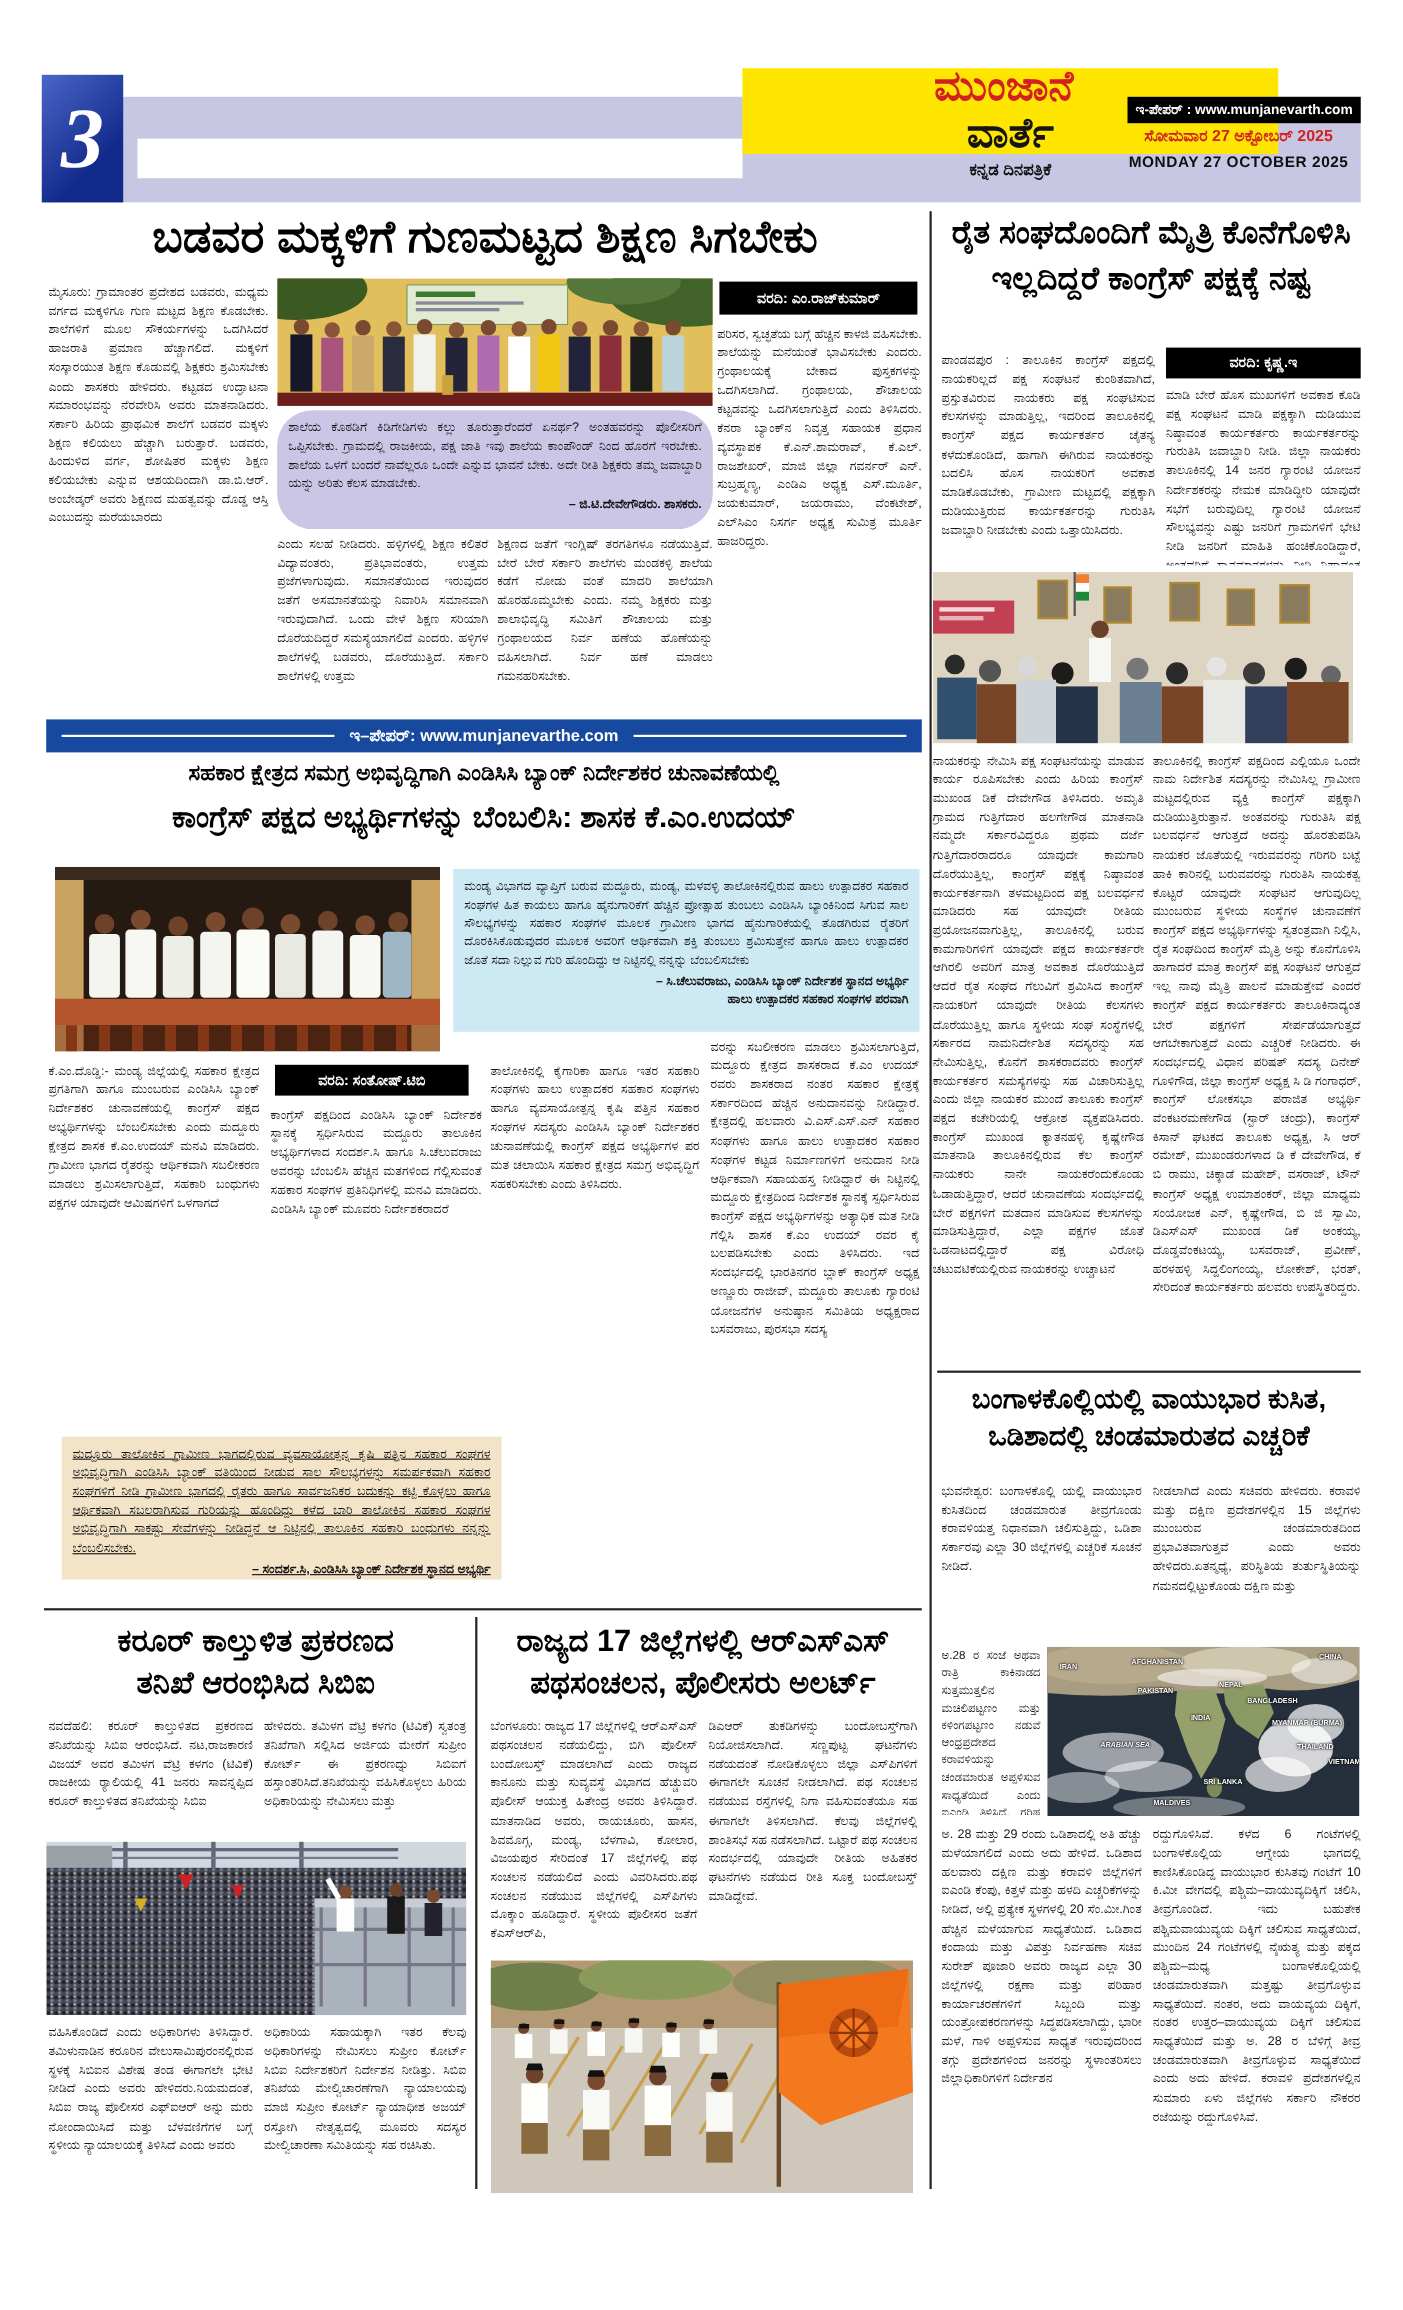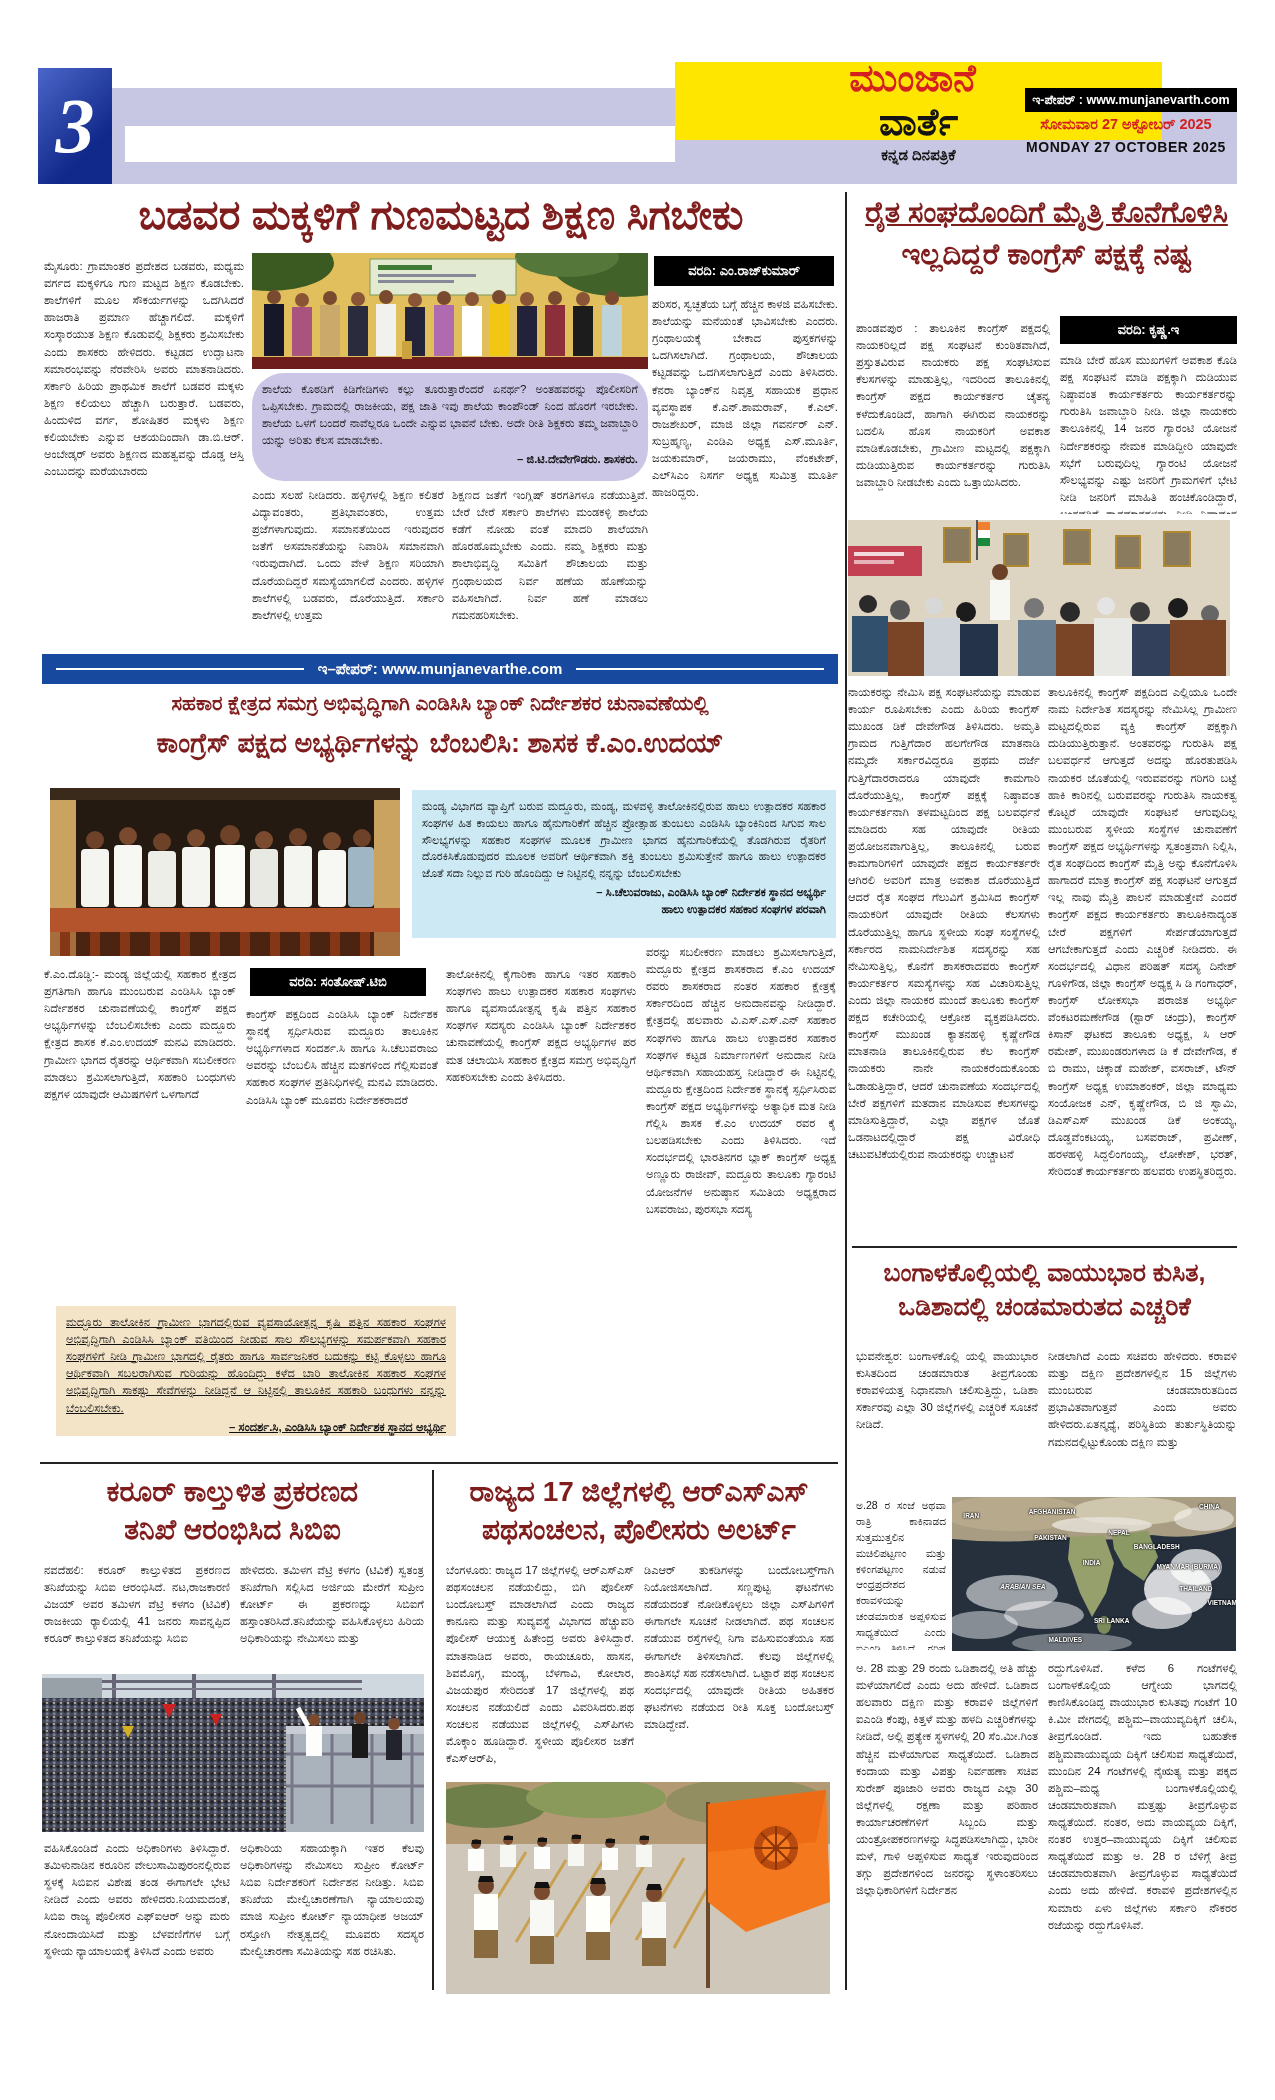--- a/index.html
+++ b/index.html
@@ -19,21 +19,21 @@
   .masthead .blk{color:#141414;}
   .tagline{position:absolute;left:675px;top:146px;width:487px;text-align:center;
            font-weight:bold;font-size:15px;color:#101010;}
   .epaper{position:absolute;left:1025px;top:88px;width:212px;height:24px;background:#000;
           color:#fff;font-size:12.5px;font-weight:bold;display:flex;align-items:center;justify-content:center;}
   .kdate{position:absolute;left:1015px;top:116px;width:222px;text-align:center;
          color:#d42020;font-weight:bold;font-size:14.5px;}
   .edate{position:absolute;left:1015px;top:139px;width:222px;text-align:center;
          color:#101010;font-weight:bold;font-size:14px;letter-spacing:.5px;}
   
-  .headline{position:absolute;font-weight:bold;color:#7f1d1d;text-align:center;line-height:1.15;}
+  .headline{position:absolute;font-weight:bold;color:#000000;text-align:center;line-height:1.15;}
   .col{position:absolute;font-size:11.4px;line-height:1.5;text-align:justify;overflow:hidden;color:#141414;}
   .byline{position:absolute;background:#000;color:#fff;font-weight:bold;font-size:13px;
           display:flex;align-items:center;justify-content:center;}
   .vrule{position:absolute;width:1.5px;background:#222;}
   .hrule{position:absolute;height:1.6px;background:#222;}
   .qbox{position:absolute;padding:8px 10px;font-size:11.4px;line-height:1.5;text-align:justify;overflow:hidden;}
   .qattr{text-align:right;font-weight:bold;margin-top:2px;}
   .lav{background:#cbc6e6;}
   .blu{background:#cde9f4;}
   .crm{background:#f3e4c8;text-decoration:underline;}
@@ -120,21 +120,21 @@
 
   <div class="byline" style="left:654px;top:256px;width:180px;height:30px;">ವರದಿ: ಎಂ.ರಾಜ್‌ಕುಮಾರ್</div>
 
   <div class="col" style="left:652px;top:296px;width:186px;height:354px;">ಪರಿಸರ, ಸ್ವಚ್ಛತೆಯ ಬಗ್ಗೆ ಹೆಚ್ಚಿನ ಕಾಳಜಿ ವಹಿಸಬೇಕು. ಶಾಲೆಯನ್ನು ಮನೆಯಂತೆ ಭಾವಿಸಬೇಕು ಎಂದರು. ಗ್ರಂಥಾಲಯಕ್ಕೆ ಬೇಕಾದ ಪುಸ್ತಕಗಳನ್ನು ಒದಗಿಸಲಾಗಿದೆ. ಗ್ರಂಥಾಲಯ, ಶೌಚಾಲಯ ಕಟ್ಟಡವನ್ನು ಒದಗಿಸಲಾಗುತ್ತಿದೆ ಎಂದು ತಿಳಿಸಿದರು. ಕೆನರಾ ಬ್ಯಾಂಕ್‌ನ ನಿವೃತ್ತ ಸಹಾಯಕ ಪ್ರಧಾನ ವ್ಯವಸ್ಥಾಪಕ ಕೆ.ಎನ್.ಶಾಮರಾವ್, ಕೆ.ಎಲ್. ರಾಜಶೇಖರ್, ಮಾಜಿ ಜಿಲ್ಲಾ ಗವರ್ನರ್ ಎನ್. ಸುಬ್ರಹ್ಮಣ್ಯ, ಎಂಡಿಎ ಅಧ್ಯಕ್ಷ ಎಸ್.ಮೂರ್ತಿ, ಜಯಕುಮಾರ್, ಜಯರಾಮು, ವೆಂಕಟೇಶ್, ಎಲ್‌ಸಿಎಂ ನಿಸರ್ಗ ಅಧ್ಯಕ್ಷ ಸುಮಿತ್ರ ಮೂರ್ತಿ ಹಾಜರಿದ್ದರು.</div>
 
   <div class="col" style="left:252px;top:487px;width:192px;height:163px;">ಎಂದು ಸಲಹೆ ನೀಡಿದರು. ಹಳ್ಳಿಗಳಲ್ಲಿ ಶಿಕ್ಷಣ ಕಲಿತರೆ ವಿದ್ಯಾವಂತರು, ಪ್ರತಿಭಾವಂತರು, ಉತ್ತಮ ಪ್ರಜೆಗಳಾಗುವುದು. ಸಮಾನತೆಯಿಂದ ಇರುವುದರ ಜತೆಗೆ ಅಸಮಾನತೆಯನ್ನು ನಿವಾರಿಸಿ ಸಮಾನವಾಗಿ ಇರುವುದಾಗಿದೆ. ಒಂದು ವೇಳೆ ಶಿಕ್ಷಣ ಸರಿಯಾಗಿ ದೊರೆಯದಿದ್ದರೆ ಸಮಸ್ಯೆಯಾಗಲಿದೆ ಎಂದರು. ಹಳ್ಳಿಗಳ ಶಾಲೆಗಳಲ್ಲಿ ಬಡವರು, ದೊರೆಯುತ್ತಿದೆ. ಸರ್ಕಾರಿ ಶಾಲೆಗಳಲ್ಲಿ ಉತ್ತಮ</div>
   <div class="col" style="left:452px;top:487px;width:196px;height:163px;">ಶಿಕ್ಷಣದ ಜತೆಗೆ ಇಂಗ್ಲಿಷ್ ತರಗತಿಗಳೂ ನಡೆಯುತ್ತಿವೆ. ಬೇರೆ ಬೇರೆ ಸರ್ಕಾರಿ ಶಾಲೆಗಳು ಮಂಡಕಳ್ಳಿ ಶಾಲೆಯ ಕಡೆಗೆ ನೋಡು ವಂತೆ ಮಾದರಿ ಶಾಲೆಯಾಗಿ ಹೊರಹೊಮ್ಮಬೇಕು ಎಂದು. ನಮ್ಮ ಶಿಕ್ಷಕರು ಮತ್ತು ಶಾಲಾಭಿವೃದ್ಧಿ ಸಮಿತಿಗೆ ಶೌಚಾಲಯ ಮತ್ತು ಗ್ರಂಥಾಲಯದ ನಿರ್ವ ಹಣೆಯ ಹೊಣೆಯನ್ನು ವಹಿಸಲಾಗಿದೆ. ನಿರ್ವ ಹಣೆ ಮಾಡಲು ಗಮನಹರಿಸಬೇಕು.</div>
 
   <div class="vrule" style="left:845px;top:192px;height:1798px;"></div>
 
-  <div class="headline" style="left:856px;top:196px;width:381px;font-size:29px;text-decoration:underline;">ರೈತ ಸಂಘದೊಂದಿಗೆ ಮೈತ್ರಿ ಕೊನೆಗೊಳಿಸಿ</div>
+  <div class="headline" style="left:856px;top:196px;width:381px;font-size:29px;">ರೈತ ಸಂಘದೊಂದಿಗೆ ಮೈತ್ರಿ ಕೊನೆಗೊಳಿಸಿ</div>
   <div class="headline" style="left:856px;top:238px;width:381px;font-size:29px;">ಇಲ್ಲದಿದ್ದರೆ ಕಾಂಗ್ರೆಸ್ ಪಕ್ಷಕ್ಕೆ ನಷ್ಟ</div>
 
   <div class="col" style="left:856px;top:320px;width:194px;height:194px;">ಪಾಂಡವಪುರ : ತಾಲೂಕಿನ ಕಾಂಗ್ರೆಸ್ ಪಕ್ಷದಲ್ಲಿ ನಾಯಕರಿಲ್ಲದೆ ಪಕ್ಷ ಸಂಘಟನೆ ಕುಂಠಿತವಾಗಿದೆ, ಪ್ರಸ್ತುತವಿರುವ ನಾಯಕರು ಪಕ್ಷ ಸಂಘಟಿಸುವ ಕೆಲಸಗಳನ್ನು ಮಾಡುತ್ತಿಲ್ಲ, ಇದರಿಂದ ತಾಲೂಕಿನಲ್ಲಿ ಕಾಂಗ್ರೆಸ್ ಪಕ್ಷದ ಕಾರ್ಯಕರ್ತರ ಚೈತನ್ಯ ಕಳೆದುಕೊಂಡಿದೆ, ಹಾಗಾಗಿ ಈಗಿರುವ ನಾಯಕರನ್ನು ಬದಲಿಸಿ ಹೊಸ ನಾಯಕರಿಗೆ ಅವಕಾಶ ಮಾಡಿಕೊಡಬೇಕು, ಗ್ರಾಮೀಣ ಮಟ್ಟದಲ್ಲಿ ಪಕ್ಷಕ್ಕಾಗಿ ದುಡಿಯುತ್ತಿರುವ ಕಾರ್ಯಕರ್ತರನ್ನು ಗುರುತಿಸಿ ಜವಾಬ್ದಾರಿ ನೀಡಬೇಕು ಎಂದು ಒತ್ತಾಯಿಸಿದರು.</div>
 
   <div class="byline" style="left:1060px;top:316px;width:177px;height:28px;">ವರದಿ: ಕೃಷ್ಣ.ಇ</div>
 
   <div class="col" style="left:1060px;top:352px;width:177px;height:162px;">ಮಾಡಿ ಬೇರೆ ಹೊಸ ಮುಖಗಳಿಗೆ ಅವಕಾಶ ಕೊಡಿ ಪಕ್ಷ ಸಂಘಟನೆ ಮಾಡಿ ಪಕ್ಷಕ್ಕಾಗಿ ದುಡಿಯುವ ನಿಷ್ಠಾವಂತ ಕಾರ್ಯಕರ್ತರು ಕಾರ್ಯಕರ್ತರನ್ನು ಗುರುತಿಸಿ ಜವಾಬ್ದಾರಿ ನೀಡಿ. ಜಿಲ್ಲಾ ನಾಯಕರು ತಾಲೂಕಿನಲ್ಲಿ 14 ಜನರ ಗ್ಯಾರಂಟಿ ಯೋಜನೆ ನಿರ್ದೇಶಕರನ್ನು ನೇಮಕ ಮಾಡಿದ್ದೀರಿ ಯಾವುದೇ ಸಭೆಗೆ ಬರುವುದಿಲ್ಲ ಗ್ಯಾರಂಟಿ ಯೋಜನೆ ಸೌಲಭ್ಯವನ್ನು ಎಷ್ಟು ಜನರಿಗೆ ಗ್ರಾಮಗಳಿಗೆ ಭೇಟಿ ನೀಡಿ ಜನರಿಗೆ ಮಾಹಿತಿ ಹಂಚಿಕೊಂಡಿದ್ದಾರೆ, ಅಂತವರಿಗೆ ಸ್ಥಾನಮಾನಗಳನ್ನು ನೀಡಿ ನಿಷ್ಠಾವಂತ ಕಾರ್ಯಕರ್ತರನ್ನು ಕಡೆಗಣಿಸುತ್ತಿದ್ದಾರೆ,</div>
 
   <div class="photo" style="left:848px;top:520px;width:382px;height:156px;">
     <svg viewBox="0 0 382 156" preserveAspectRatio="none">

